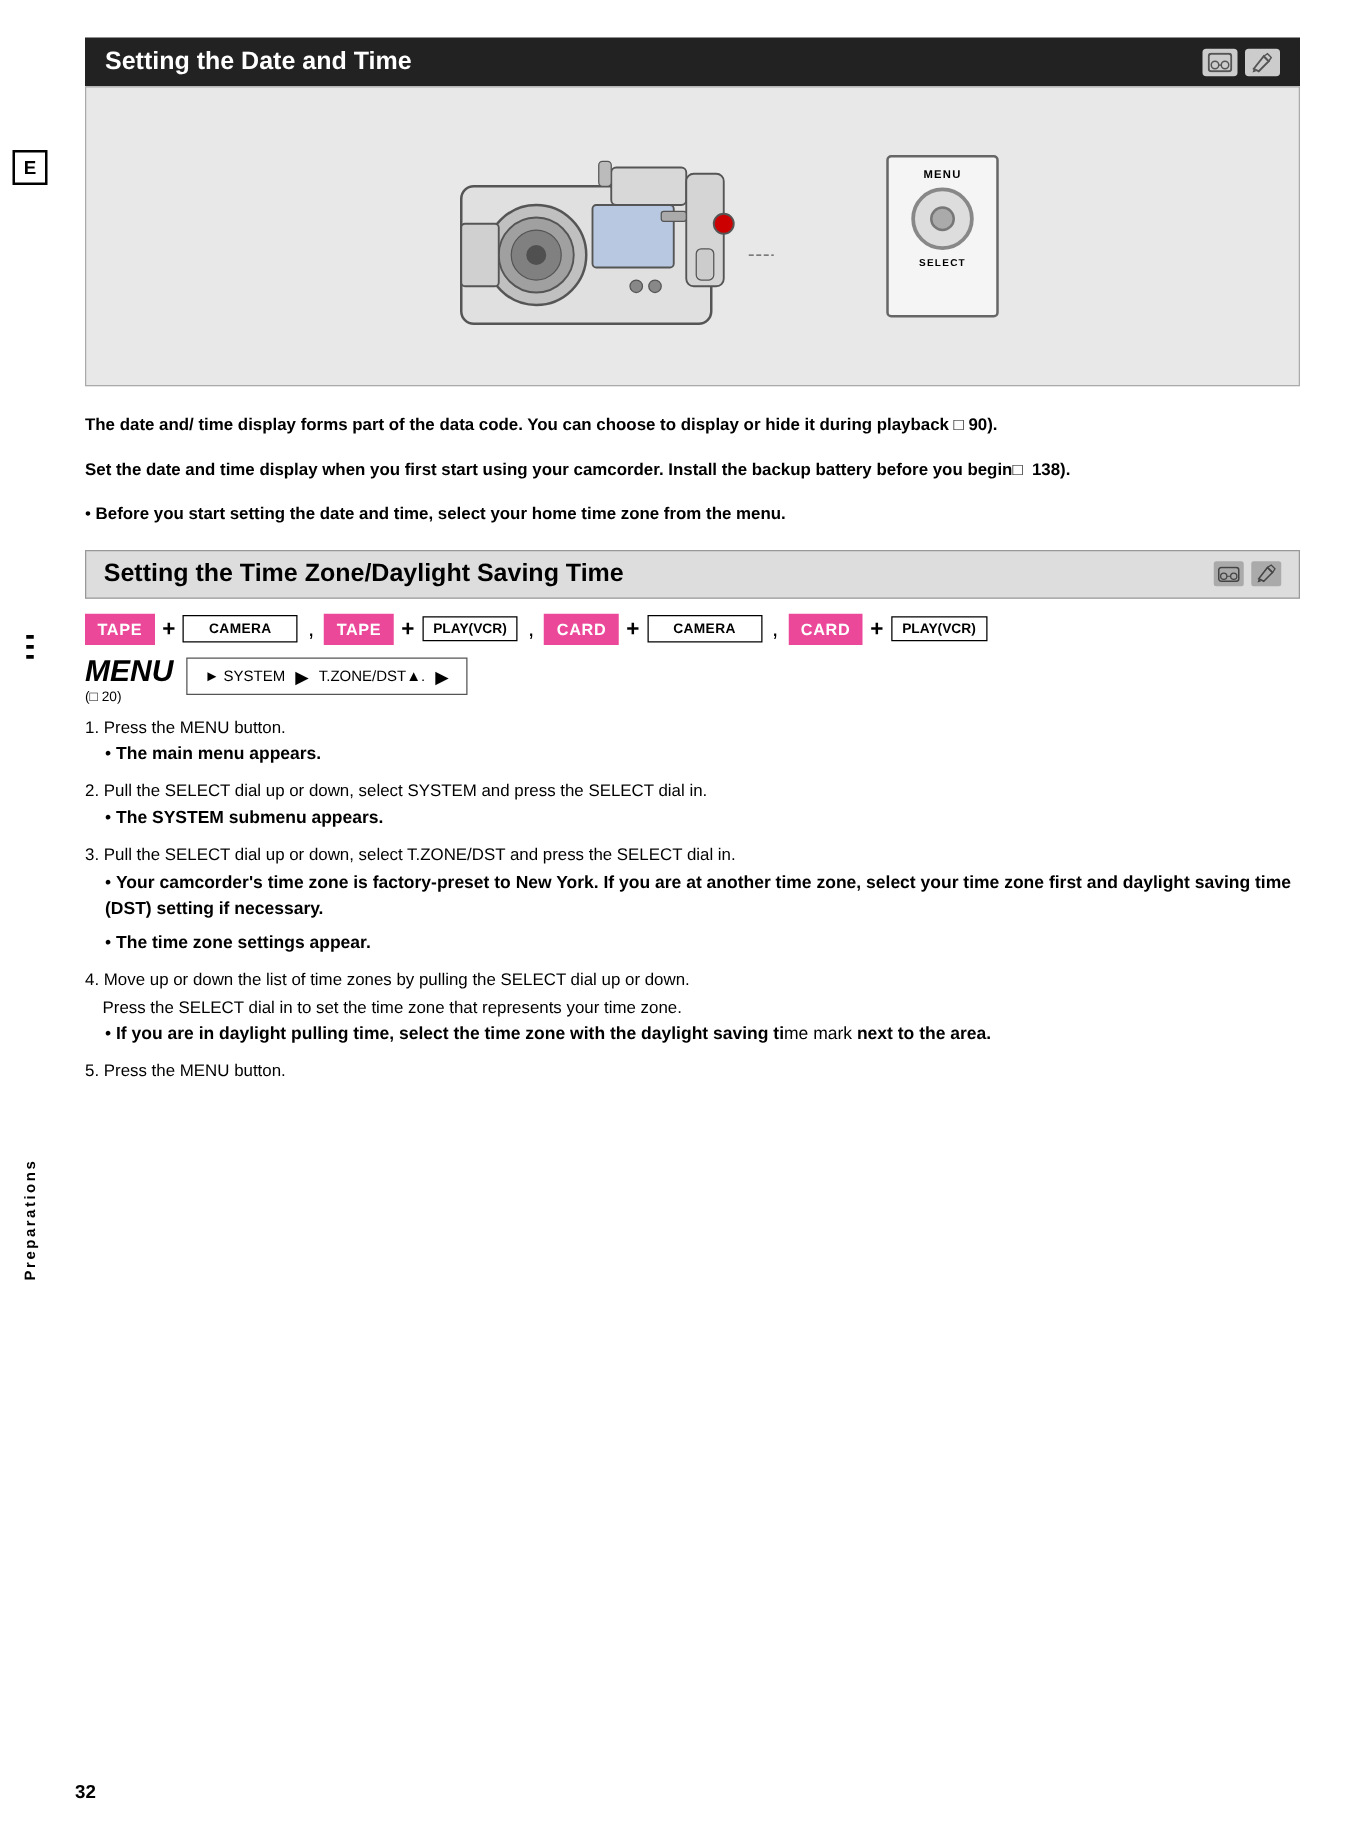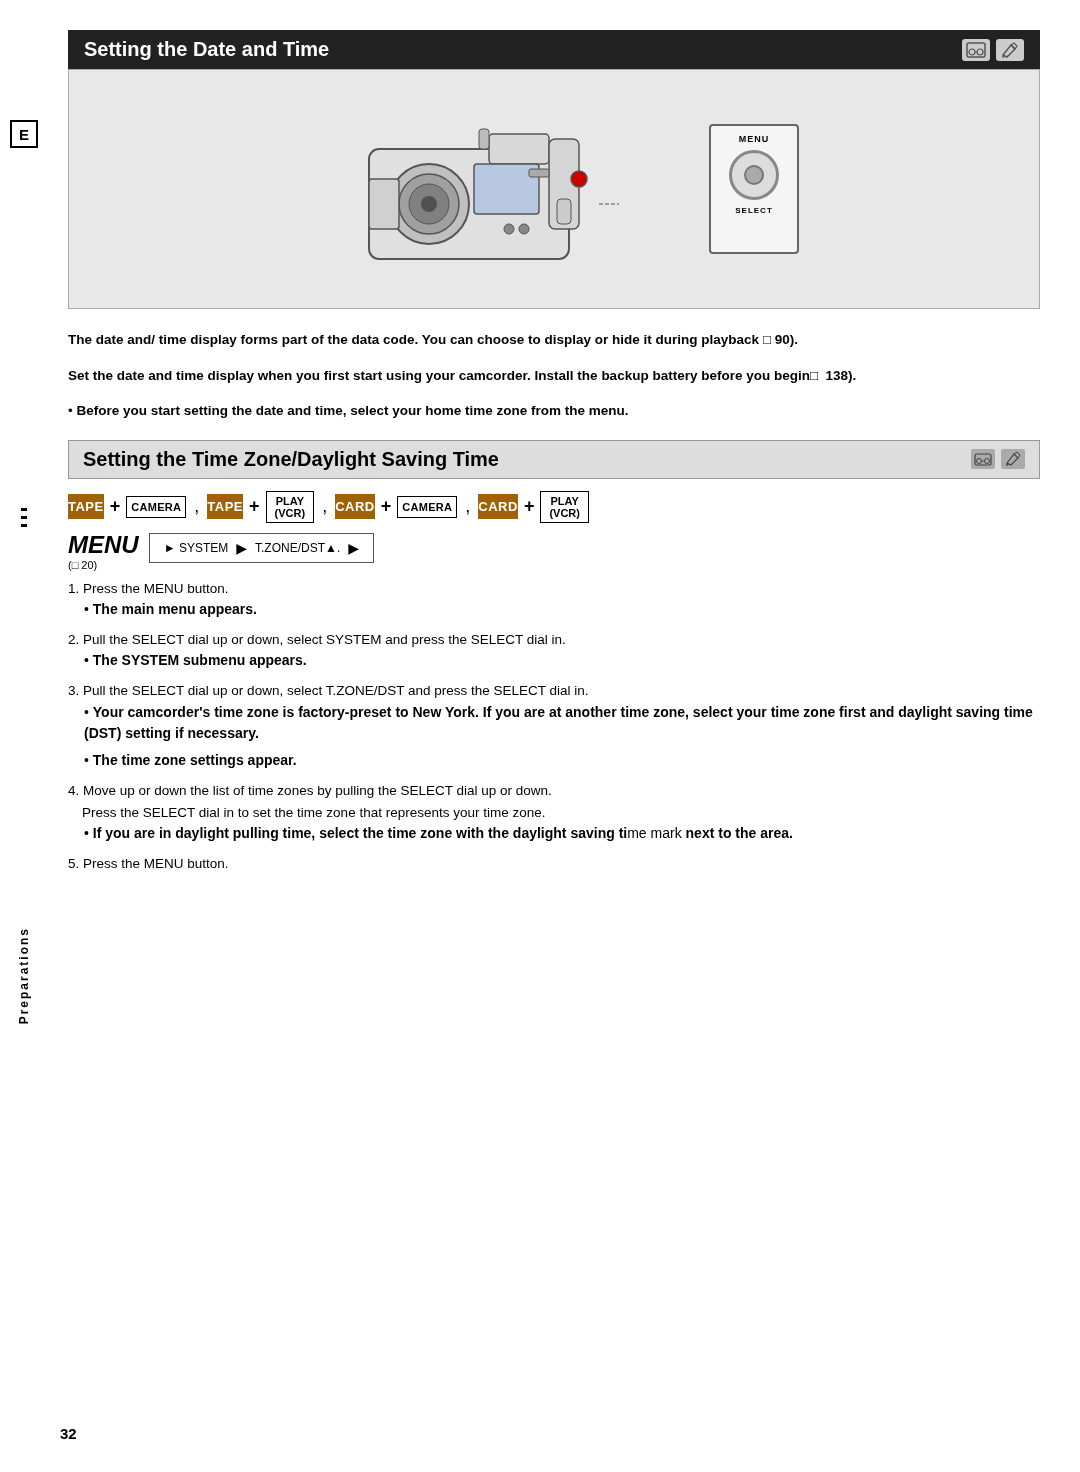--- a/index.html
+++ b/index.html
@@ -153,55 +153,54 @@
     
     .mode-row {
       display: flex;
       align-items: center;
       gap: 0px;
       padding: 12px 0 8px 0;
       flex-wrap: nowrap;
     }
 
     .mode-btn {
-      background: #a16207;
+      background: #ec4899;
       color: #fff;
       font-weight: bold;
       font-size: 13px;
-      padding: 5px 0;
+      padding: 5px 10px;
       display: inline-block;
       letter-spacing: 0.5px;
     }
 
     .mode-btn-outline {
       background: #fff;
       color: #000;
       font-weight: bold;
       font-size: 11px;
-      padding: 4px 4px;
+      padding: 4px 20px;
       display: inline-block;
       border: 1.5px solid #000;
       text-transform: uppercase;
       letter-spacing: 0.3px;
     }
 
     .mode-plus {
       font-size: 18px;
       font-weight: bold;
       margin: 0 6px;
     }
 
     .mode-comma {
       font-size: 18px;
       margin: 0 8px;
     }
 
     .play-vcr-btn {
       display: flex;
-      flex-direction: column;
       align-items: center;
       border: 1.5px solid #000;
       padding: 3px 8px;
       background: #fff;
     }
 
     .play-vcr-btn .play-text {
       font-weight: bold;
       font-size: 11px;
     }

